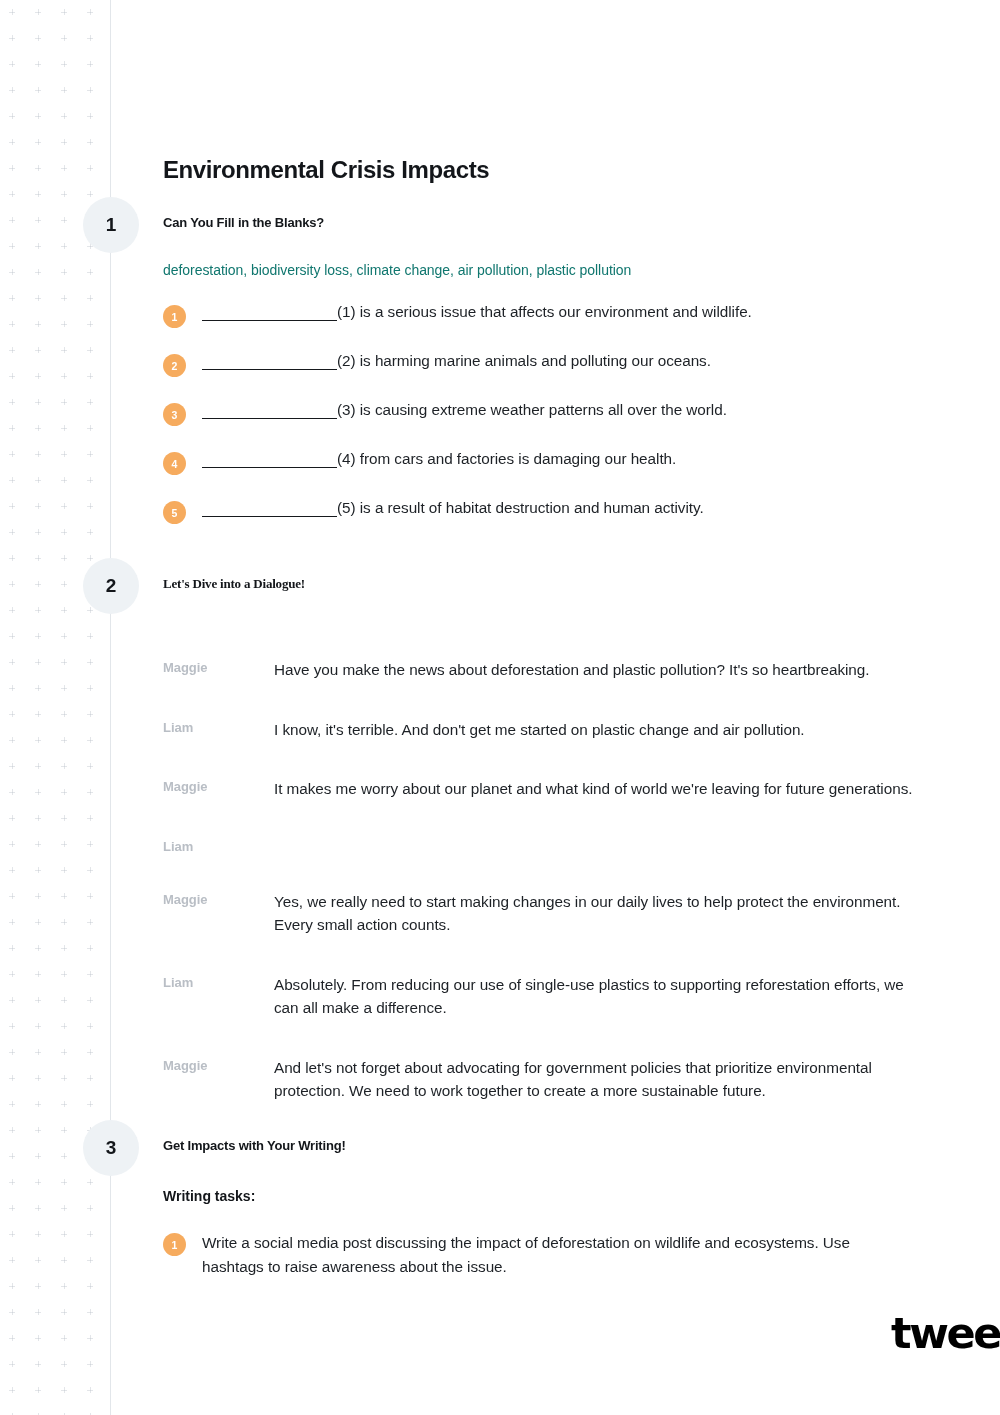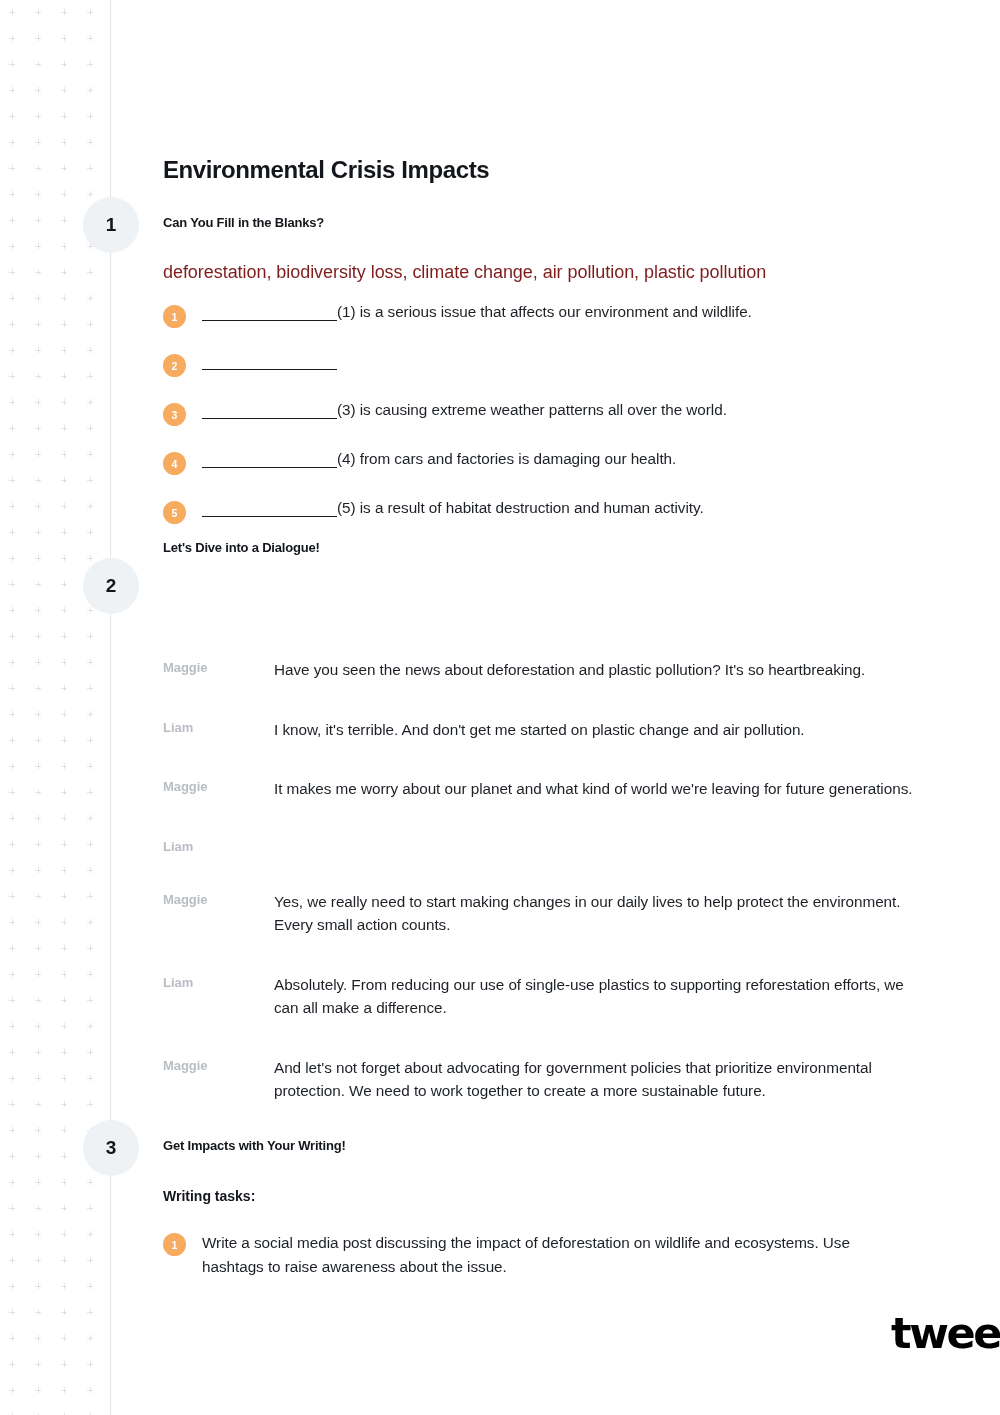--- a/index.html
+++ b/index.html
@@ -88,22 +88,22 @@
     font-weight: 700;
     letter-spacing: -0.2px;
     color: #13161a;
   }
 
   
   .wordbank {
     position: absolute;
     left: 163px;
     top: 262px;
-    font-size: 18px;
-    color: #7f1d1d;
+    font-size: 14px;
+    color: #0f766e;
     letter-spacing: -0.05px;
   }
   .blank-list {
     position: absolute;
     left: 163px;
     top: 303px;
     width: 790px;
   }
   .blank-item {
     position: relative;
@@ -226,43 +226,43 @@
 
     <div class="wordbank">deforestation, biodiversity loss, climate change, air pollution, plastic pollution</div>
 
     <div class="blank-list">
       <div class="blank-item">
         <span class="num-badge">1</span>
         <span class="blank-line"></span><span class="blank-text">(1) is a serious issue that affects our environment and wildlife.</span>
       </div>
       <div class="blank-item">
         <span class="num-badge">2</span>
-        <span class="blank-line"></span>
+        <span class="blank-line"></span><span class="blank-text">(2) is harming marine animals and polluting our oceans.</span>
       </div>
       <div class="blank-item">
         <span class="num-badge">3</span>
         <span class="blank-line"></span><span class="blank-text">(3) is causing extreme weather patterns all over the world.</span>
       </div>
       <div class="blank-item">
         <span class="num-badge">4</span>
         <span class="blank-line"></span><span class="blank-text">(4) from cars and factories is damaging our health.</span>
       </div>
       <div class="blank-item">
         <span class="num-badge">5</span>
         <span class="blank-line"></span><span class="blank-text">(5) is a result of habitat destruction and human activity.</span>
       </div>
     </div>
 
     <div class="section-marker" style="top:558px;">2</div>
-    <div class="section-heading" style="top:540px;">Let's Dive into a Dialogue!</div>
+    <div class="section-heading" style="top:576px;font-family:Liberation Serif, serif;">Let's Dive into a Dialogue!</div>
 
     <div class="dialogue">
       <div class="dialogue-row">
         <div class="speaker">Maggie</div>
-        <div class="speech">Have you seen the news about deforestation and plastic pollution? It's so heartbreaking.</div>
+        <div class="speech">Have you make the news about deforestation and plastic pollution? It's so heartbreaking.</div>
       </div>
       <div class="dialogue-row">
         <div class="speaker">Liam</div>
         <div class="speech">I know, it's terrible. And don't get me started on plastic change and air pollution.</div>
       </div>
       <div class="dialogue-row">
         <div class="speaker">Maggie</div>
         <div class="speech">It makes me worry about our planet and what kind of world we're leaving for future generations.</div>
       </div>
       <div class="dialogue-row">

